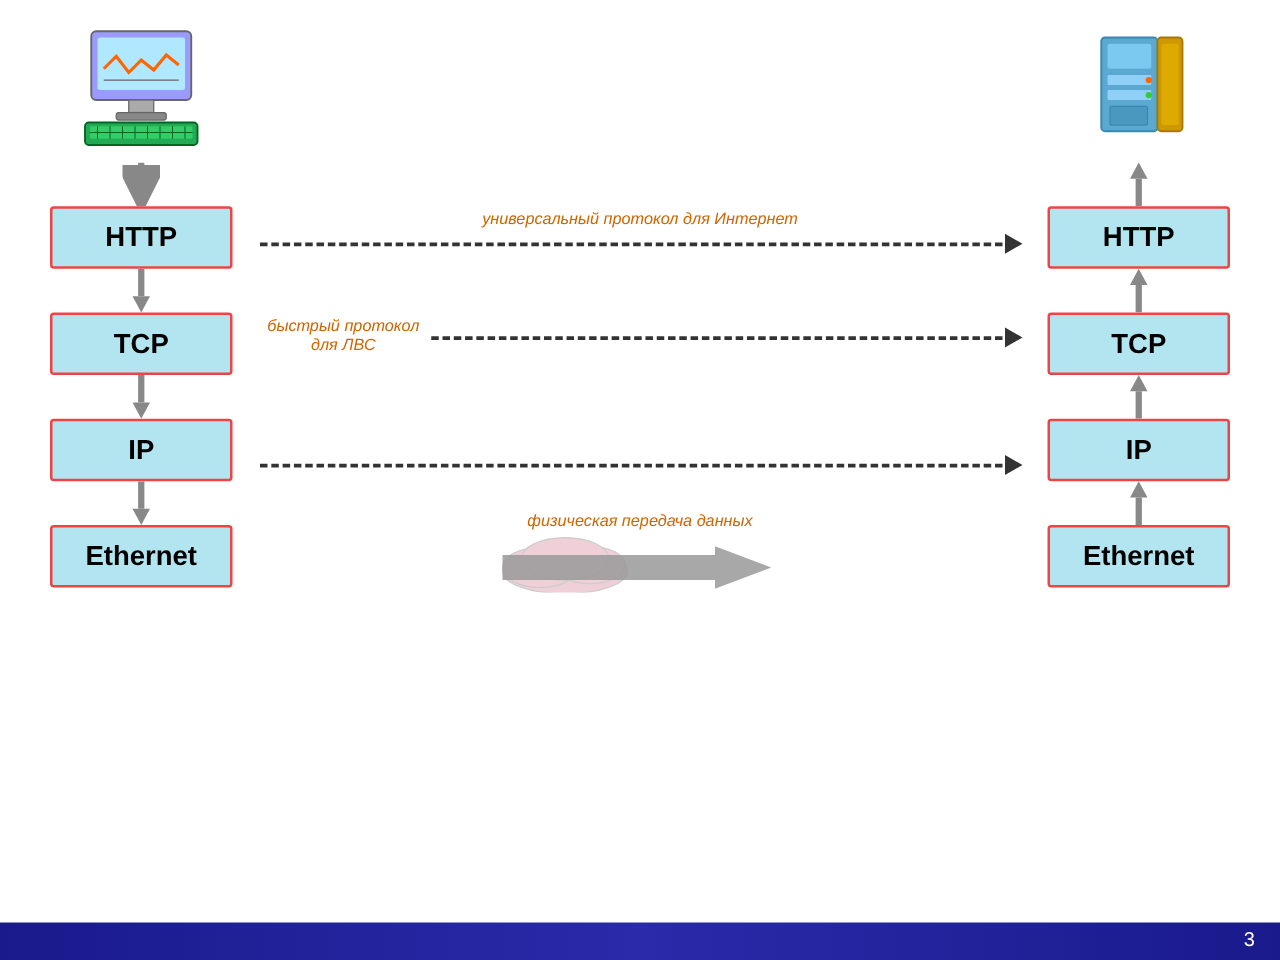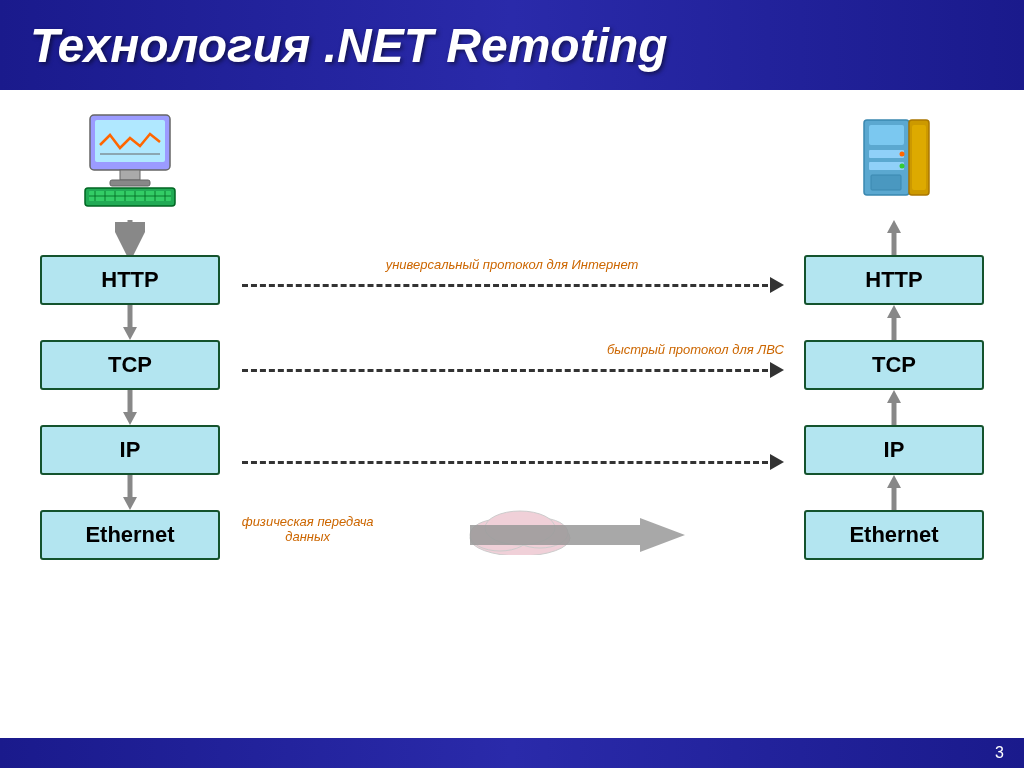--- a/index.html
+++ b/index.html
@@ -92,22 +92,22 @@
       flex-direction: column;
       align-items: center;
       flex: 1;
       margin: 0 20px;
       position: relative;
     }
 
     
     .protocol-box {
       background: #b3e5f0;
-      border: 2px solid #14532d;
-      width: 180px;
+      border: 2px solid #ef4444;
+      width: 146px;
       height: 50px;
       display: flex;
       align-items: center;
       justify-content: center;
       font-size: 22px;
       font-weight: bold;
       color: #000;
       border-radius: 3px;
     }
 
@@ -196,23 +196,20 @@
       flex-direction: column;
       align-items: center;
     }
 
   </style>
 </head>
 <body>
 
 <div class="slide">
 
-  <div class="header">
-    <span class="header-title">Технология .NET Remoting</span>
-  </div>
 
   <div class="content">
 
 
     <div class="diagram">
 
       <div class="stack-left">
 
         <div class="icon-area">
           <svg width="110" height="100" viewBox="0 0 110 100">
@@ -292,40 +289,40 @@
         <div style="height:50px; width:100%; display:flex; flex-direction:column; align-items:center; justify-content:center;">
           <div class="label-above" style="color:#cc6600; font-size:13px; margin-bottom:5px;">универсальный протокол для Интернет</div>
           <div class="dashed-arrow">
             <div class="dashed-line"></div>
             <div class="arrow-right"></div>
           </div>
         </div>
 
         <div style="height:35px;"></div>
 
-        <div style="height:50px; width:100%; display:flex; flex-direction:column; align-items:flex-end; justify-content:center;">
+        <div style="height:50px; width:100%; display:flex; flex-direction:row; align-items:center; justify-content:center;">
           <div class="label-above" style="color:#cc6600; font-size:13px; font-style:italic; margin-bottom:5px;">быстрый протокол для ЛВС</div>
           <div class="dashed-arrow">
             <div class="dashed-line"></div>
             <div class="arrow-right"></div>
           </div>
         </div>
 
         <div style="height:35px;"></div>
 
         <div style="height:50px; width:100%; display:flex; flex-direction:column; align-items:center; justify-content:flex-end;">
           <div class="dashed-arrow">
             <div class="dashed-line"></div>
             <div class="arrow-right"></div>
           </div>
         </div>
 
         <div style="height:35px;"></div>
 
-        <div style="height:50px; width:100%; display:flex; flex-direction:row; align-items:center; justify-content:center; position:relative;">
+        <div style="height:50px; width:100%; display:flex; flex-direction:column; justify-content:center; position:relative;">
           <div class="cloud-label" style="color:#cc6600; font-size:13px; font-style:italic; margin-bottom:2px;">физическая передача данных</div>
 
           <div style="position:relative; width:100%; height:50px; display:flex; align-items:center; justify-content:center; margin-top:-5px;">
             <svg width="280" height="55" viewBox="0 0 280 55">
 
               <ellipse cx="80" cy="38" rx="50" ry="18" fill="#f0d0d8" stroke="#ccc" stroke-width="1"></ellipse>
               <ellipse cx="60" cy="35" rx="30" ry="16" fill="#f0d0d8" stroke="#ccc" stroke-width="1"></ellipse>
               <ellipse cx="100" cy="33" rx="28" ry="15" fill="#f0d0d8" stroke="#ccc" stroke-width="1"></ellipse>
               <ellipse cx="80" cy="28" rx="35" ry="17" fill="#f0d0d8" stroke="#ccc" stroke-width="1"></ellipse>
 

